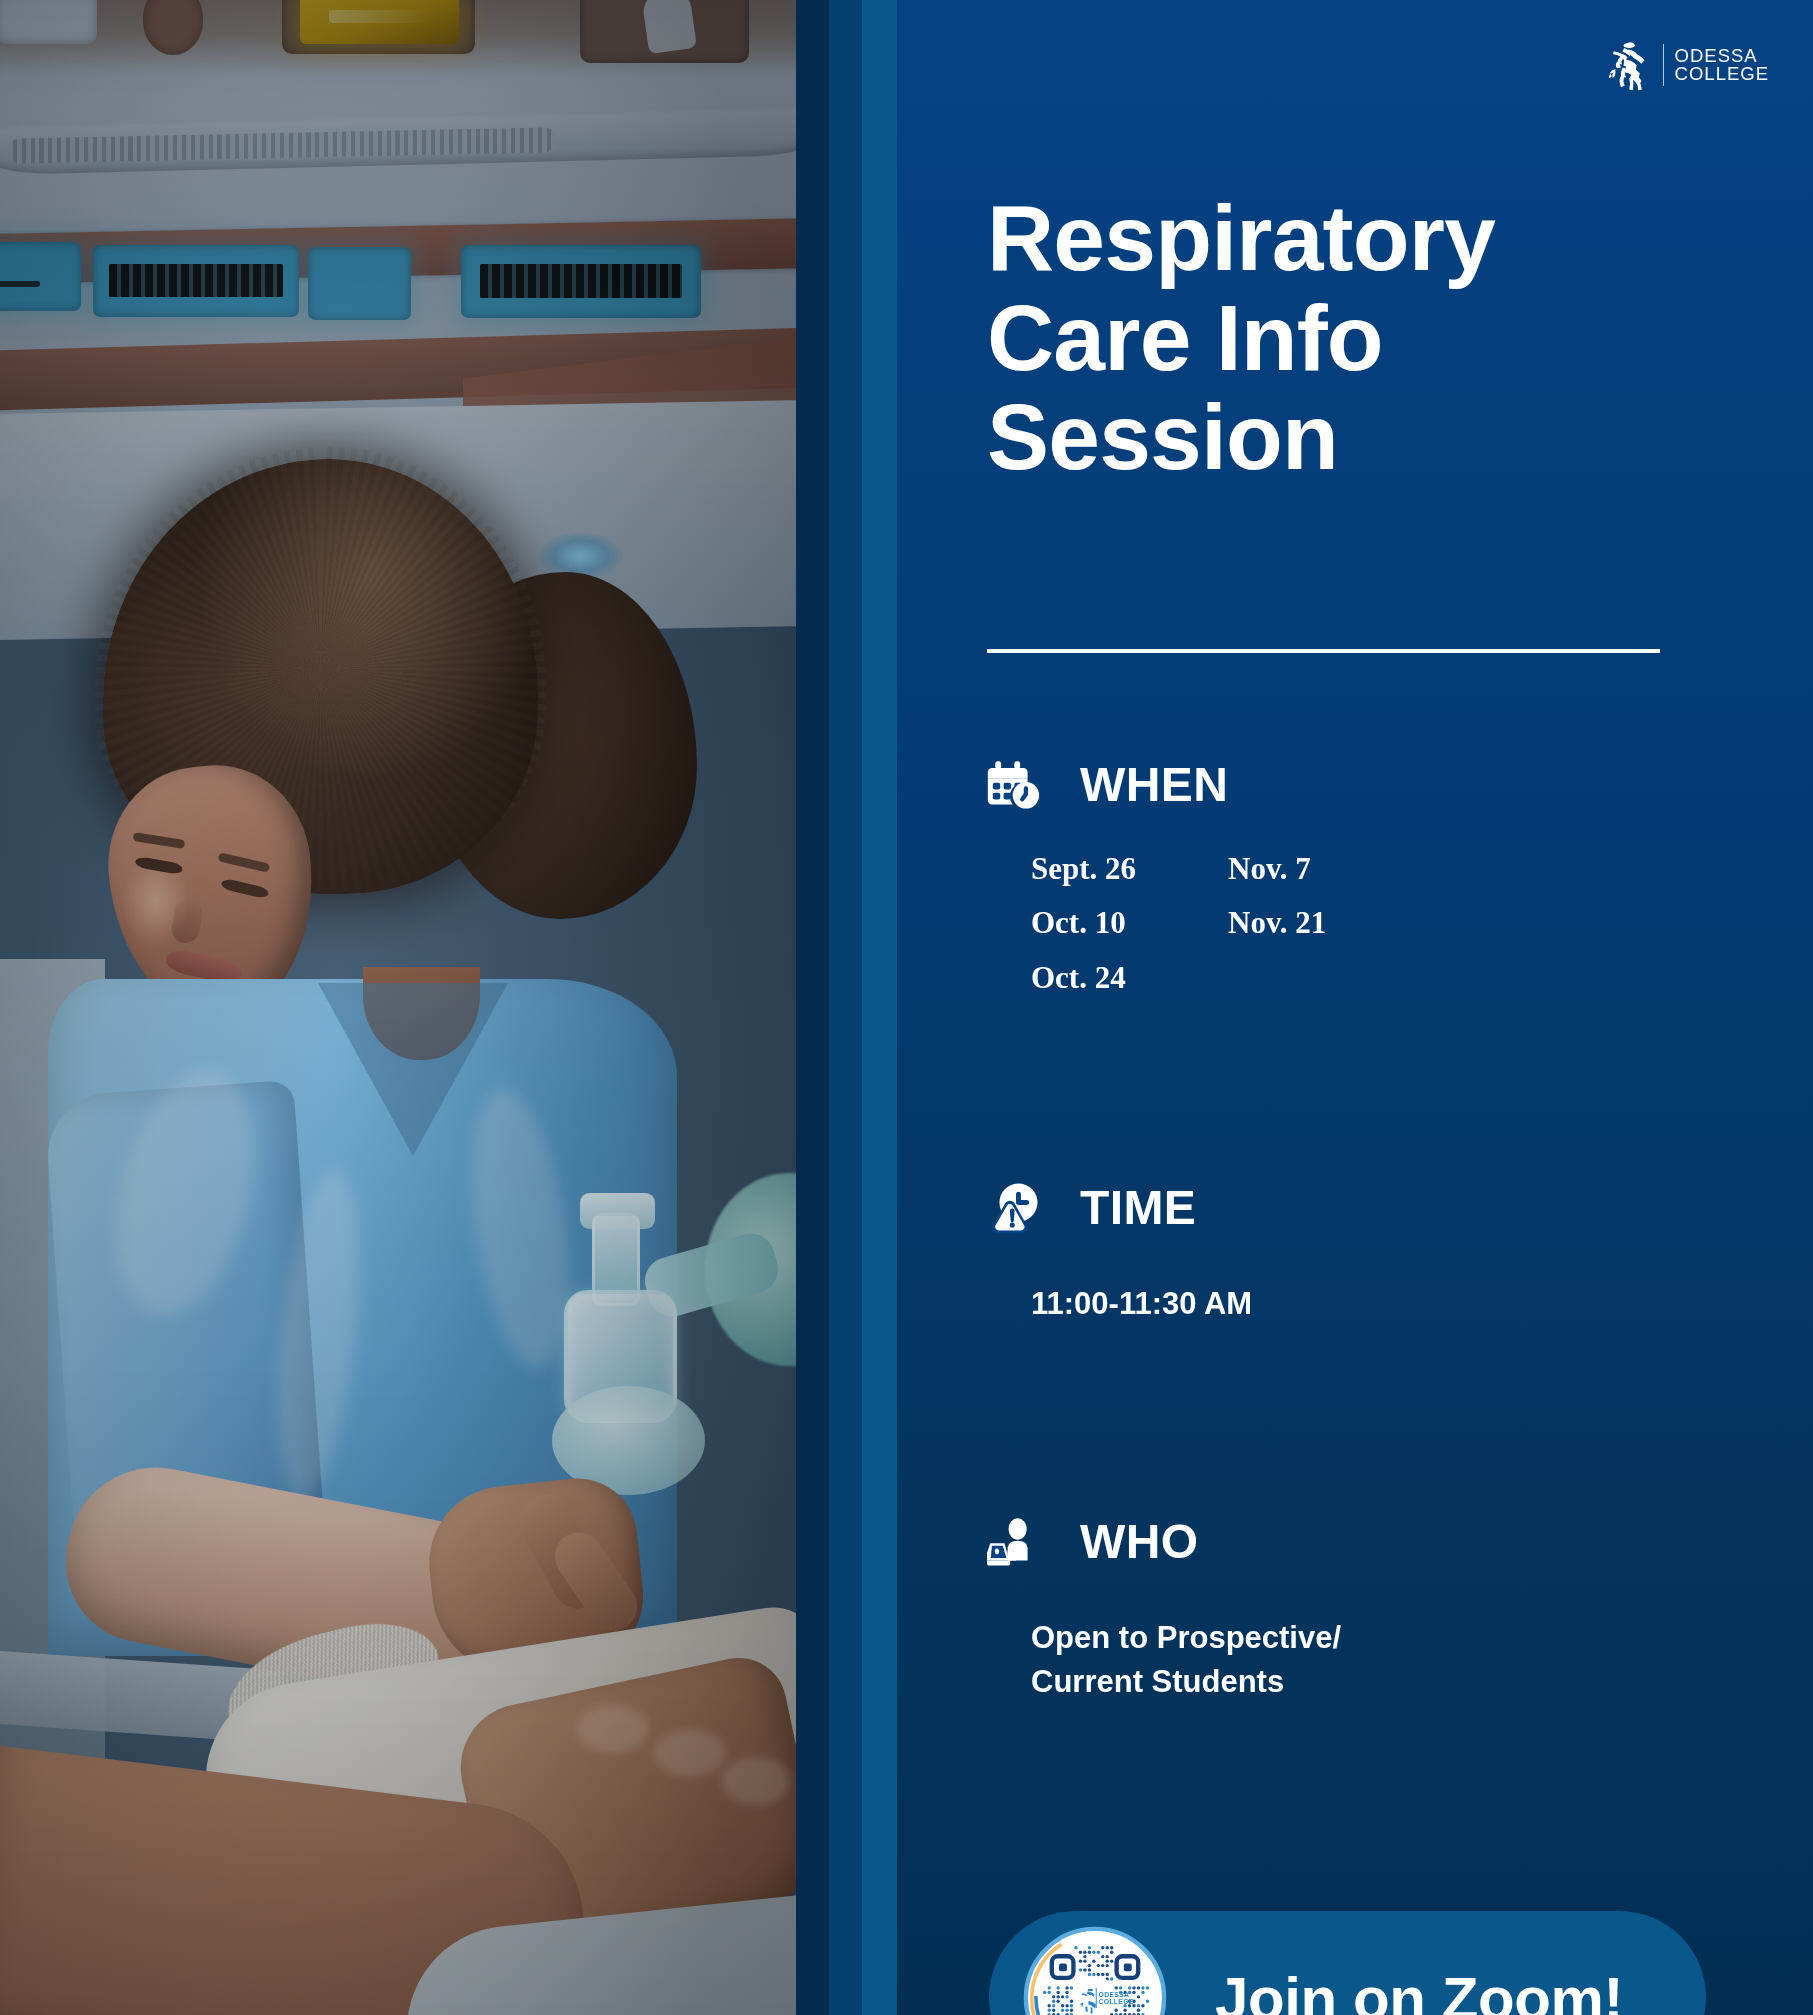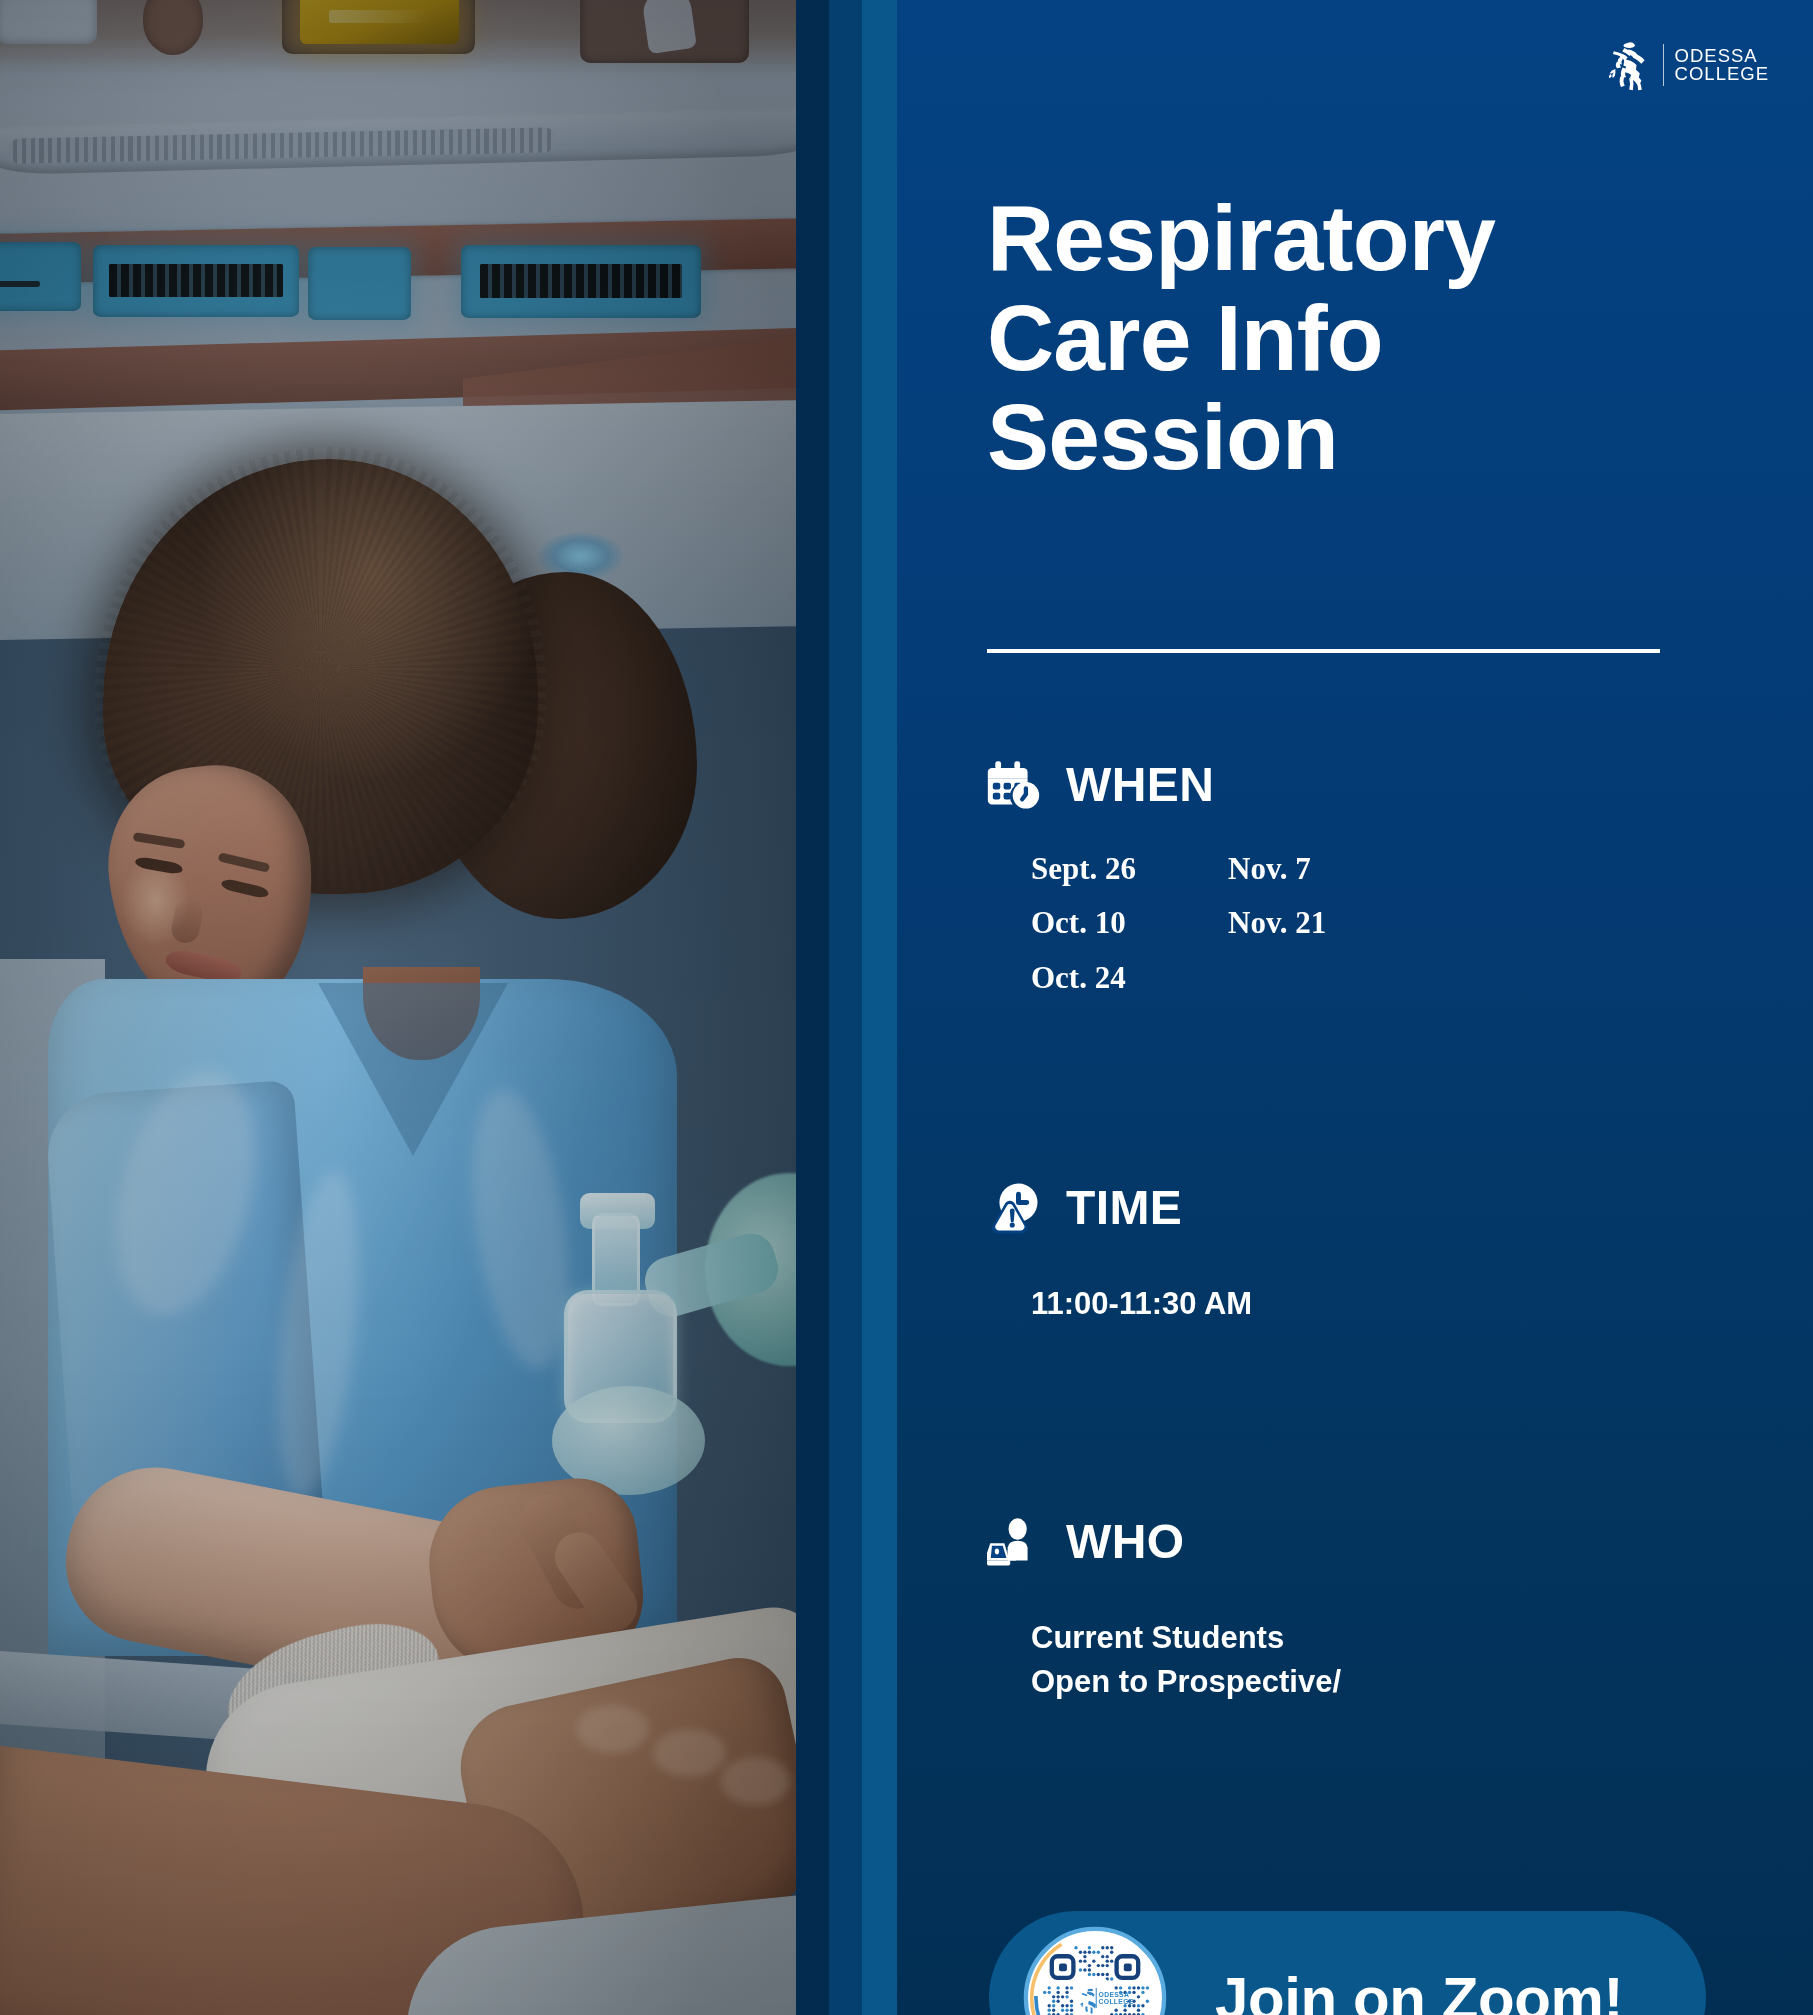--- a/index.html
+++ b/index.html
@@ -234,21 +234,21 @@
 
   .divider { position:absolute; left:90px; top:649px; width:673px; height:3.6px;
       background:#ffffff; }
 
   
   .section { position:absolute; left:90px; width:766px; }
   .sec-when { top:758px; }
   .sec-time { top:1181px; }
   .sec-who  { top:1483px;margin-top:32px; }
 
-  .sec-head { display:flex; align-items:center; gap:26px; }
+  .sec-head { display:flex; align-items:center; gap:40px; }
   .sec-icon { width:53px; height:53px; flex:0 0 53px; display:block; }
   .sec-title { color:#fff; font-size:48px; font-weight:bold; letter-spacing:0.4px; line-height:1; }
 
   .dates { margin-top:42px; margin-left:44px; display:grid;
       grid-template-columns:197px auto; row-gap:23.4px; }
   .date-cell { color:#fff; font-size:31px; font-weight:bold; line-height:1; white-space:nowrap;font-family:Liberation Serif, serif; }
 
   .sec-body { margin-top:48px; margin-left:44px; color:#fff;
       font-size:31px; font-weight:bold; line-height:1.42; }
   .sec-body div { white-space:nowrap; }
@@ -444,22 +444,22 @@
             <path d="M4 34 h17 l6 21 H1 a3 3 0 0 1-3-3z"></path>
             <path d="M6 37 h13 l4.5 15 H4.5z" fill="#044283"></path>
             <ellipse cx="12" cy="44" rx="2.6" ry="3.4"></ellipse>
             <path d="M0 55 h28 v4 a2 2 0 0 1-2 2 H2 a2 2 0 0 1-2-2z"></path>
             <path d="M25 42 h10 v13 H25z"></path>
           </g>
         </svg>
         <div class="sec-title">WHO</div>
       </div>
       <div class="sec-body">
+        <div>Open to Prospective/</div>
         <div>Current Students</div>
-        <div>Open to Prospective/</div>
       </div>
     </div>
 
     <div class="cta">
       <svg class="qr" viewBox="0 0 200 200">
         <defs>
           <clipPath id="qrclip">
               <circle cx="100" cy="100" r="78"></circle>
             </clipPath>
           <path id="arcTop" d="M 38 100 A 62 62 0 0 1 162 100"></path>

